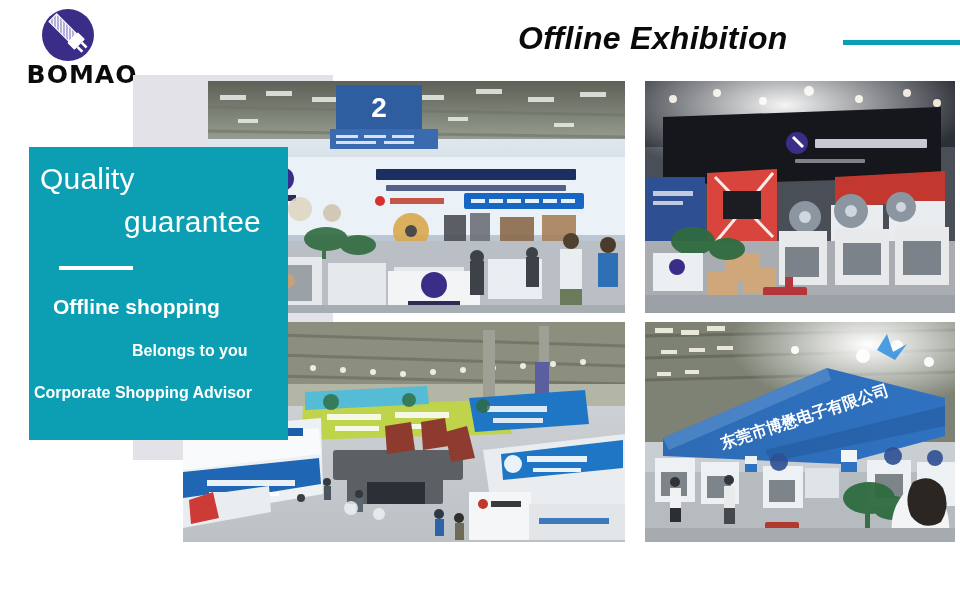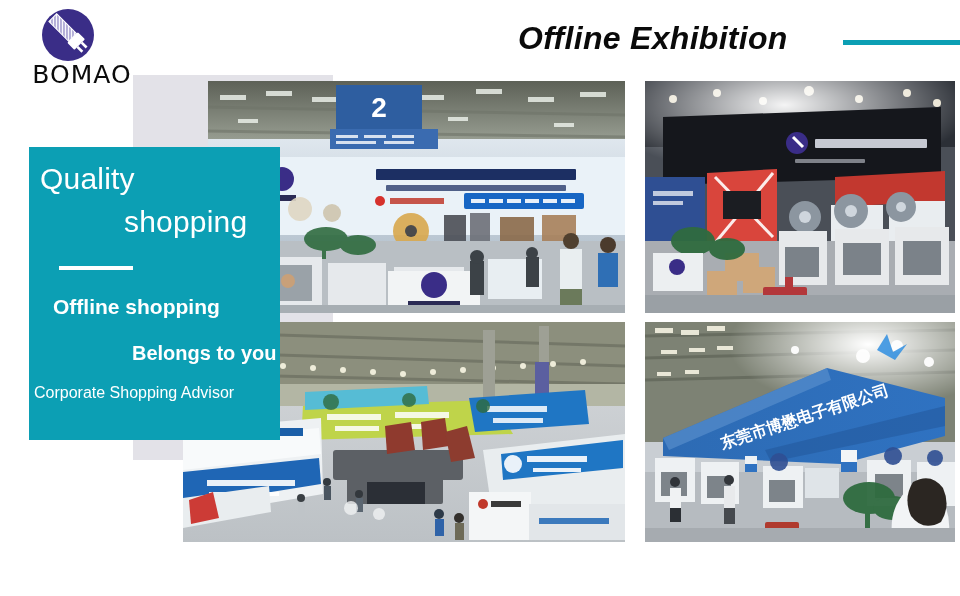--- a/index.html
+++ b/index.html
@@ -33,21 +33,21 @@
     width: 56px;
     height: 56px;
   }
   .brand-word {
     position: absolute;
     left: 0px;
     top: 56px;
     width: 120px;
     text-align: center;
     font-family: "DejaVu Sans", sans-serif;
-    font-weight: normal;
+    font-weight: bold;
     font-size: 25px;
     letter-spacing: 1px;
     color: #0b0b0b;
     line-height: 1;
   }
 
   
   .title {
     position: absolute;
     left: 518px;
@@ -93,20 +93,21 @@
   .photo svg { display: block; width: 100%; height: 100%; }
 
   
   .teal-panel {
     position: absolute;
     left: 29px;
     top: 147px;
     width: 251px;
     height: 293px;
     background: #0c9fb4;
+    padding-left: 8px;
   }
   .tp-line1 {
     position: absolute;
     left: 11px;
     top: 15px;
     font-size: 30px;
     color: #ffffff;
     letter-spacing: 0.2px;
   }
   .tp-line2 {
@@ -130,30 +131,30 @@
     left: 24px;
     top: 148px;
     font-size: 21px;
     font-weight: bold;
     color: #ffffff;
   }
   .tp-line4 {
     position: absolute;
     left: 103px;
     top: 195px;
-    font-size: 20px;
+    font-size: 16px;
     font-weight: bold;
     color: #ffffff;
   }
   .tp-line5 {
     position: absolute;
     left: 5px;
     top: 237px;
     font-size: 16px;
-    font-weight: normal;
+    font-weight: bold;
     color: #ffffff;
     text-align: right;
   }
 </style>
 </head>
 <body>
 
 <div class="slide">
 
   <div class="brand">
@@ -586,20 +587,20 @@
         <path d="M262 168 q22 -8 36 10 q10 22 4 42 l-54 0 q-6 -32 14 -52 Z" fill="#f2f4f6"></path>
         <path d="M268 160 q18 -10 30 6 q8 18 -2 34 q-18 10 -30 -6 q-8 -18 2 -34 Z" fill="#2b2622"></path>
       </g>
       <rect x="160" y="146" width="34" height="30" fill="#dfe4e8"></rect>
       <rect x="0" y="206" width="310" height="14" fill="#a6abb0"></rect>
     </svg>
   </div>
 
   <div class="teal-panel">
     <div class="tp-line1">Quality</div>
-    <div class="tp-line2">shopping</div>
+    <div class="tp-line2">guarantee</div>
     <div class="tp-divider"></div>
     <div class="tp-line3">Offline shopping</div>
     <div class="tp-line4">Belongs to you</div>
     <div class="tp-line5">Corporate Shopping Advisor</div>
   </div>
 
 </div>
 
 </body></html>

